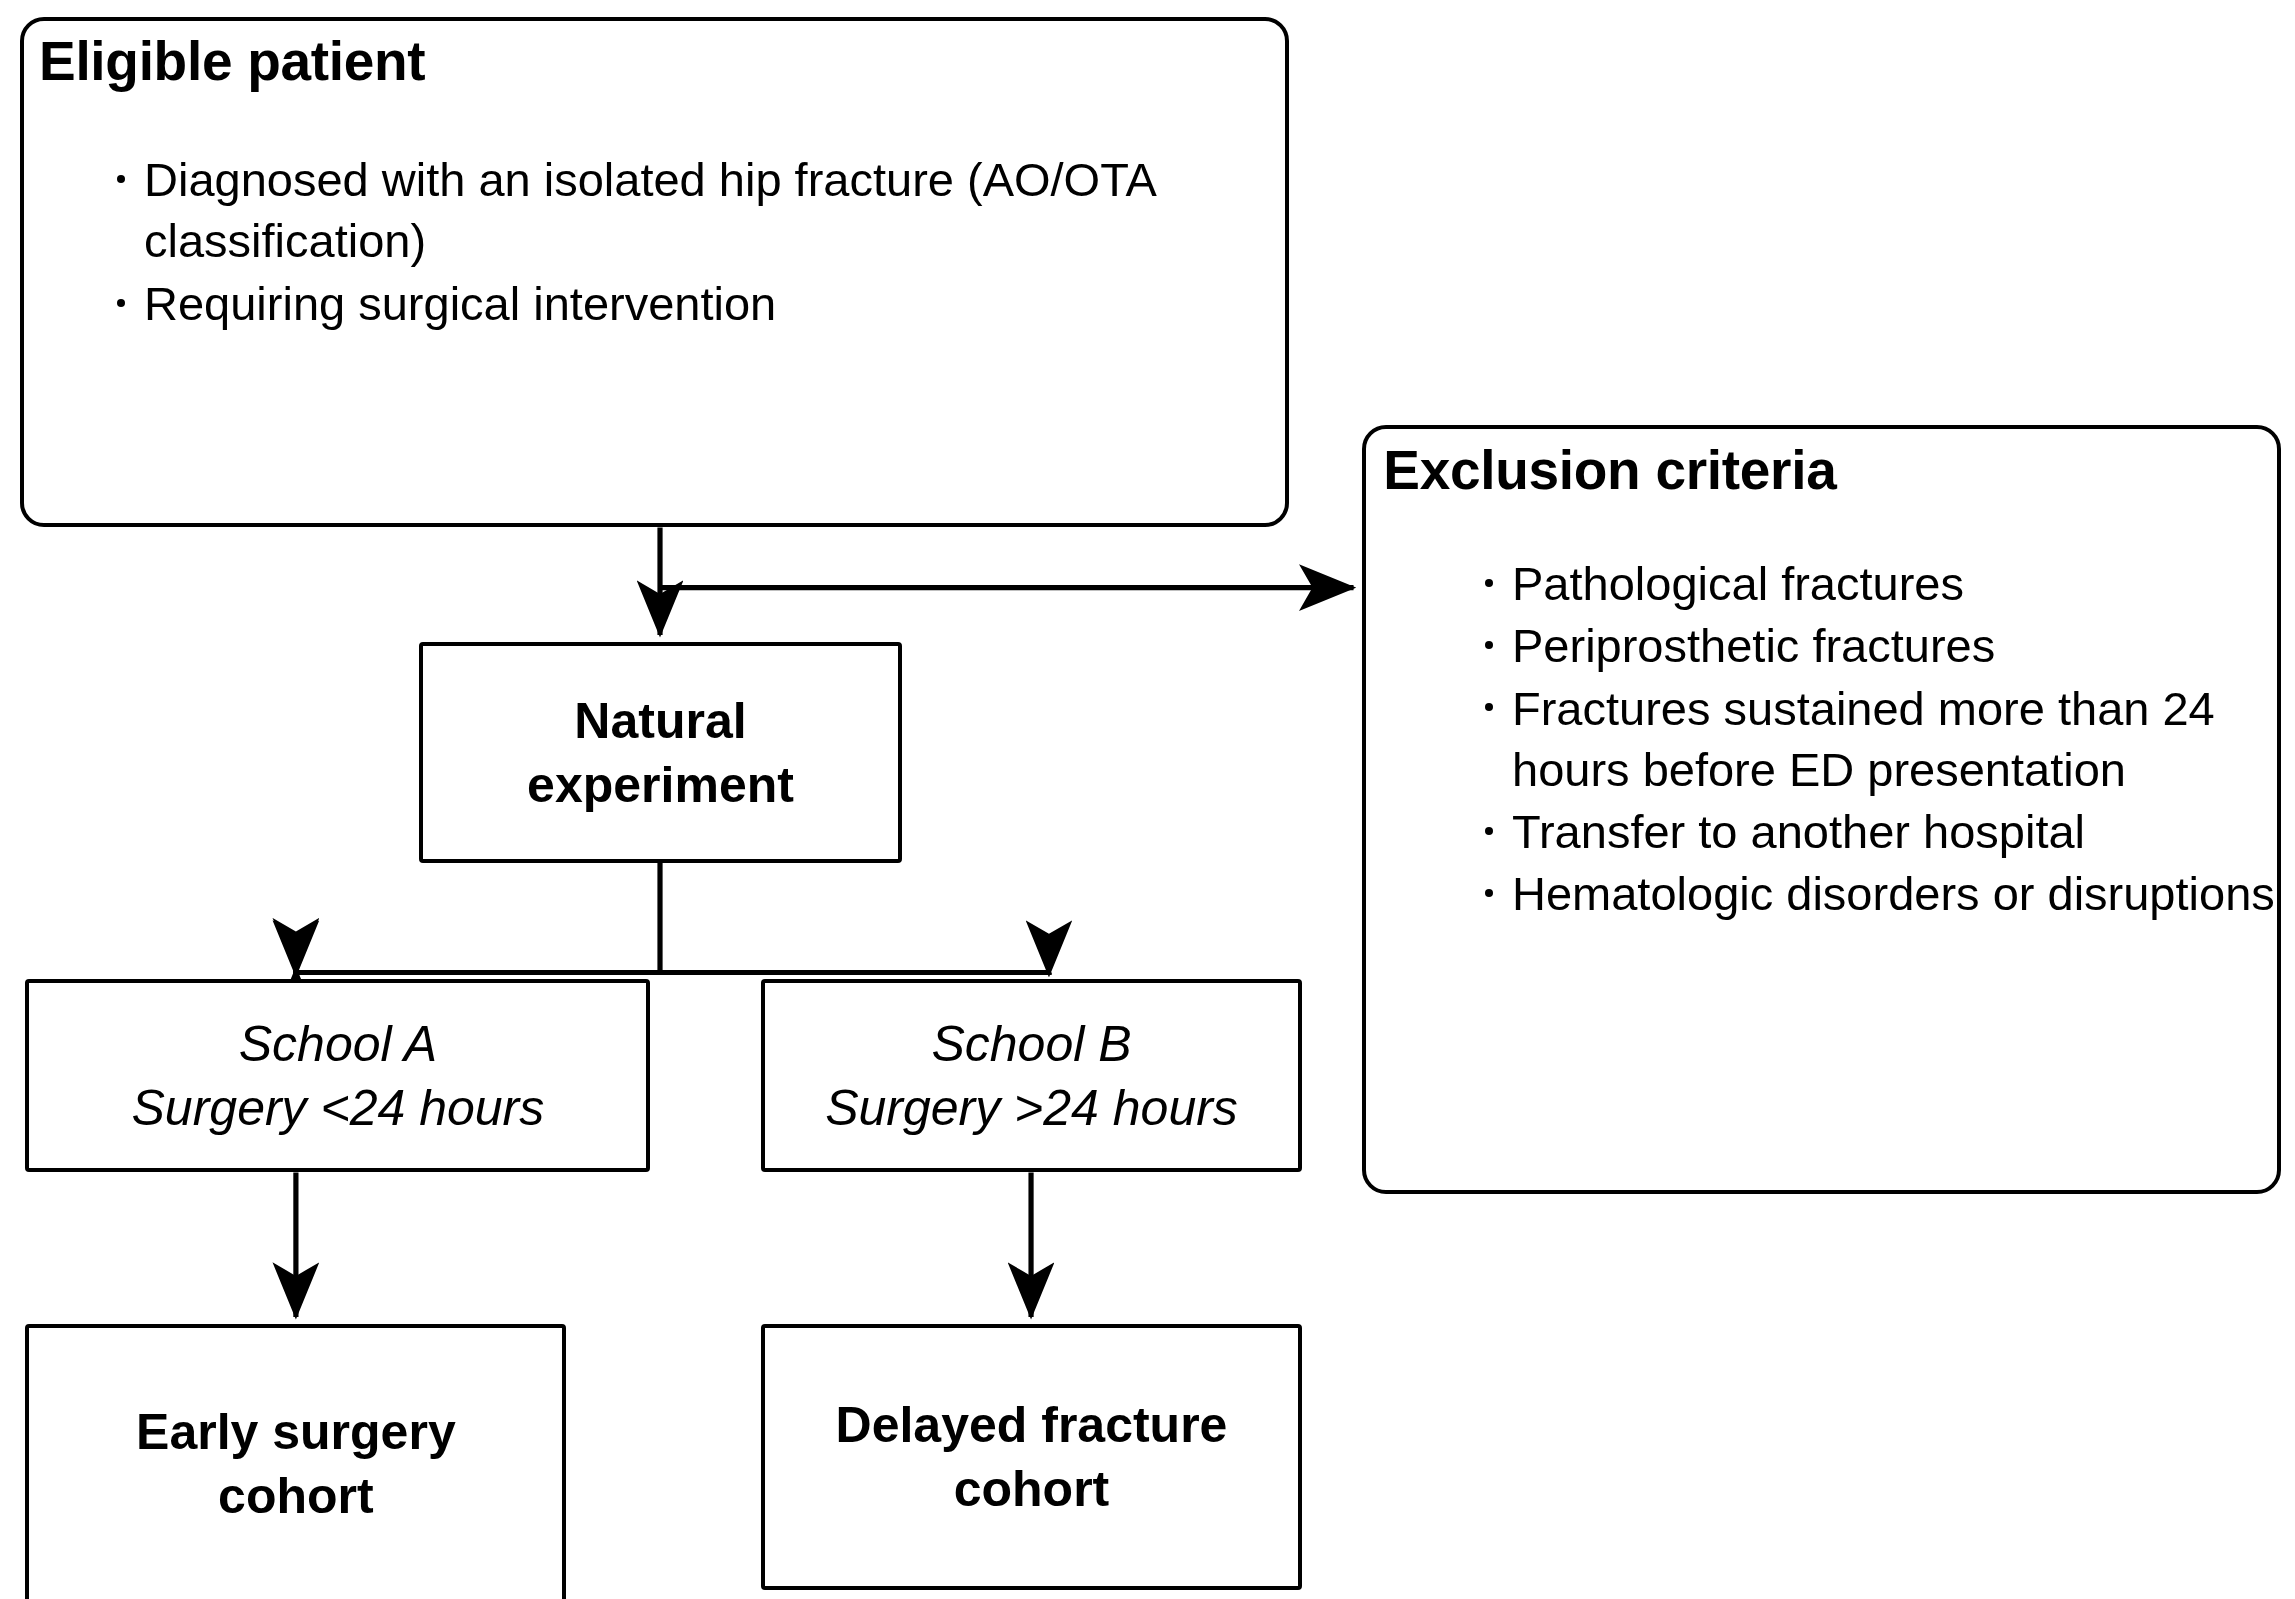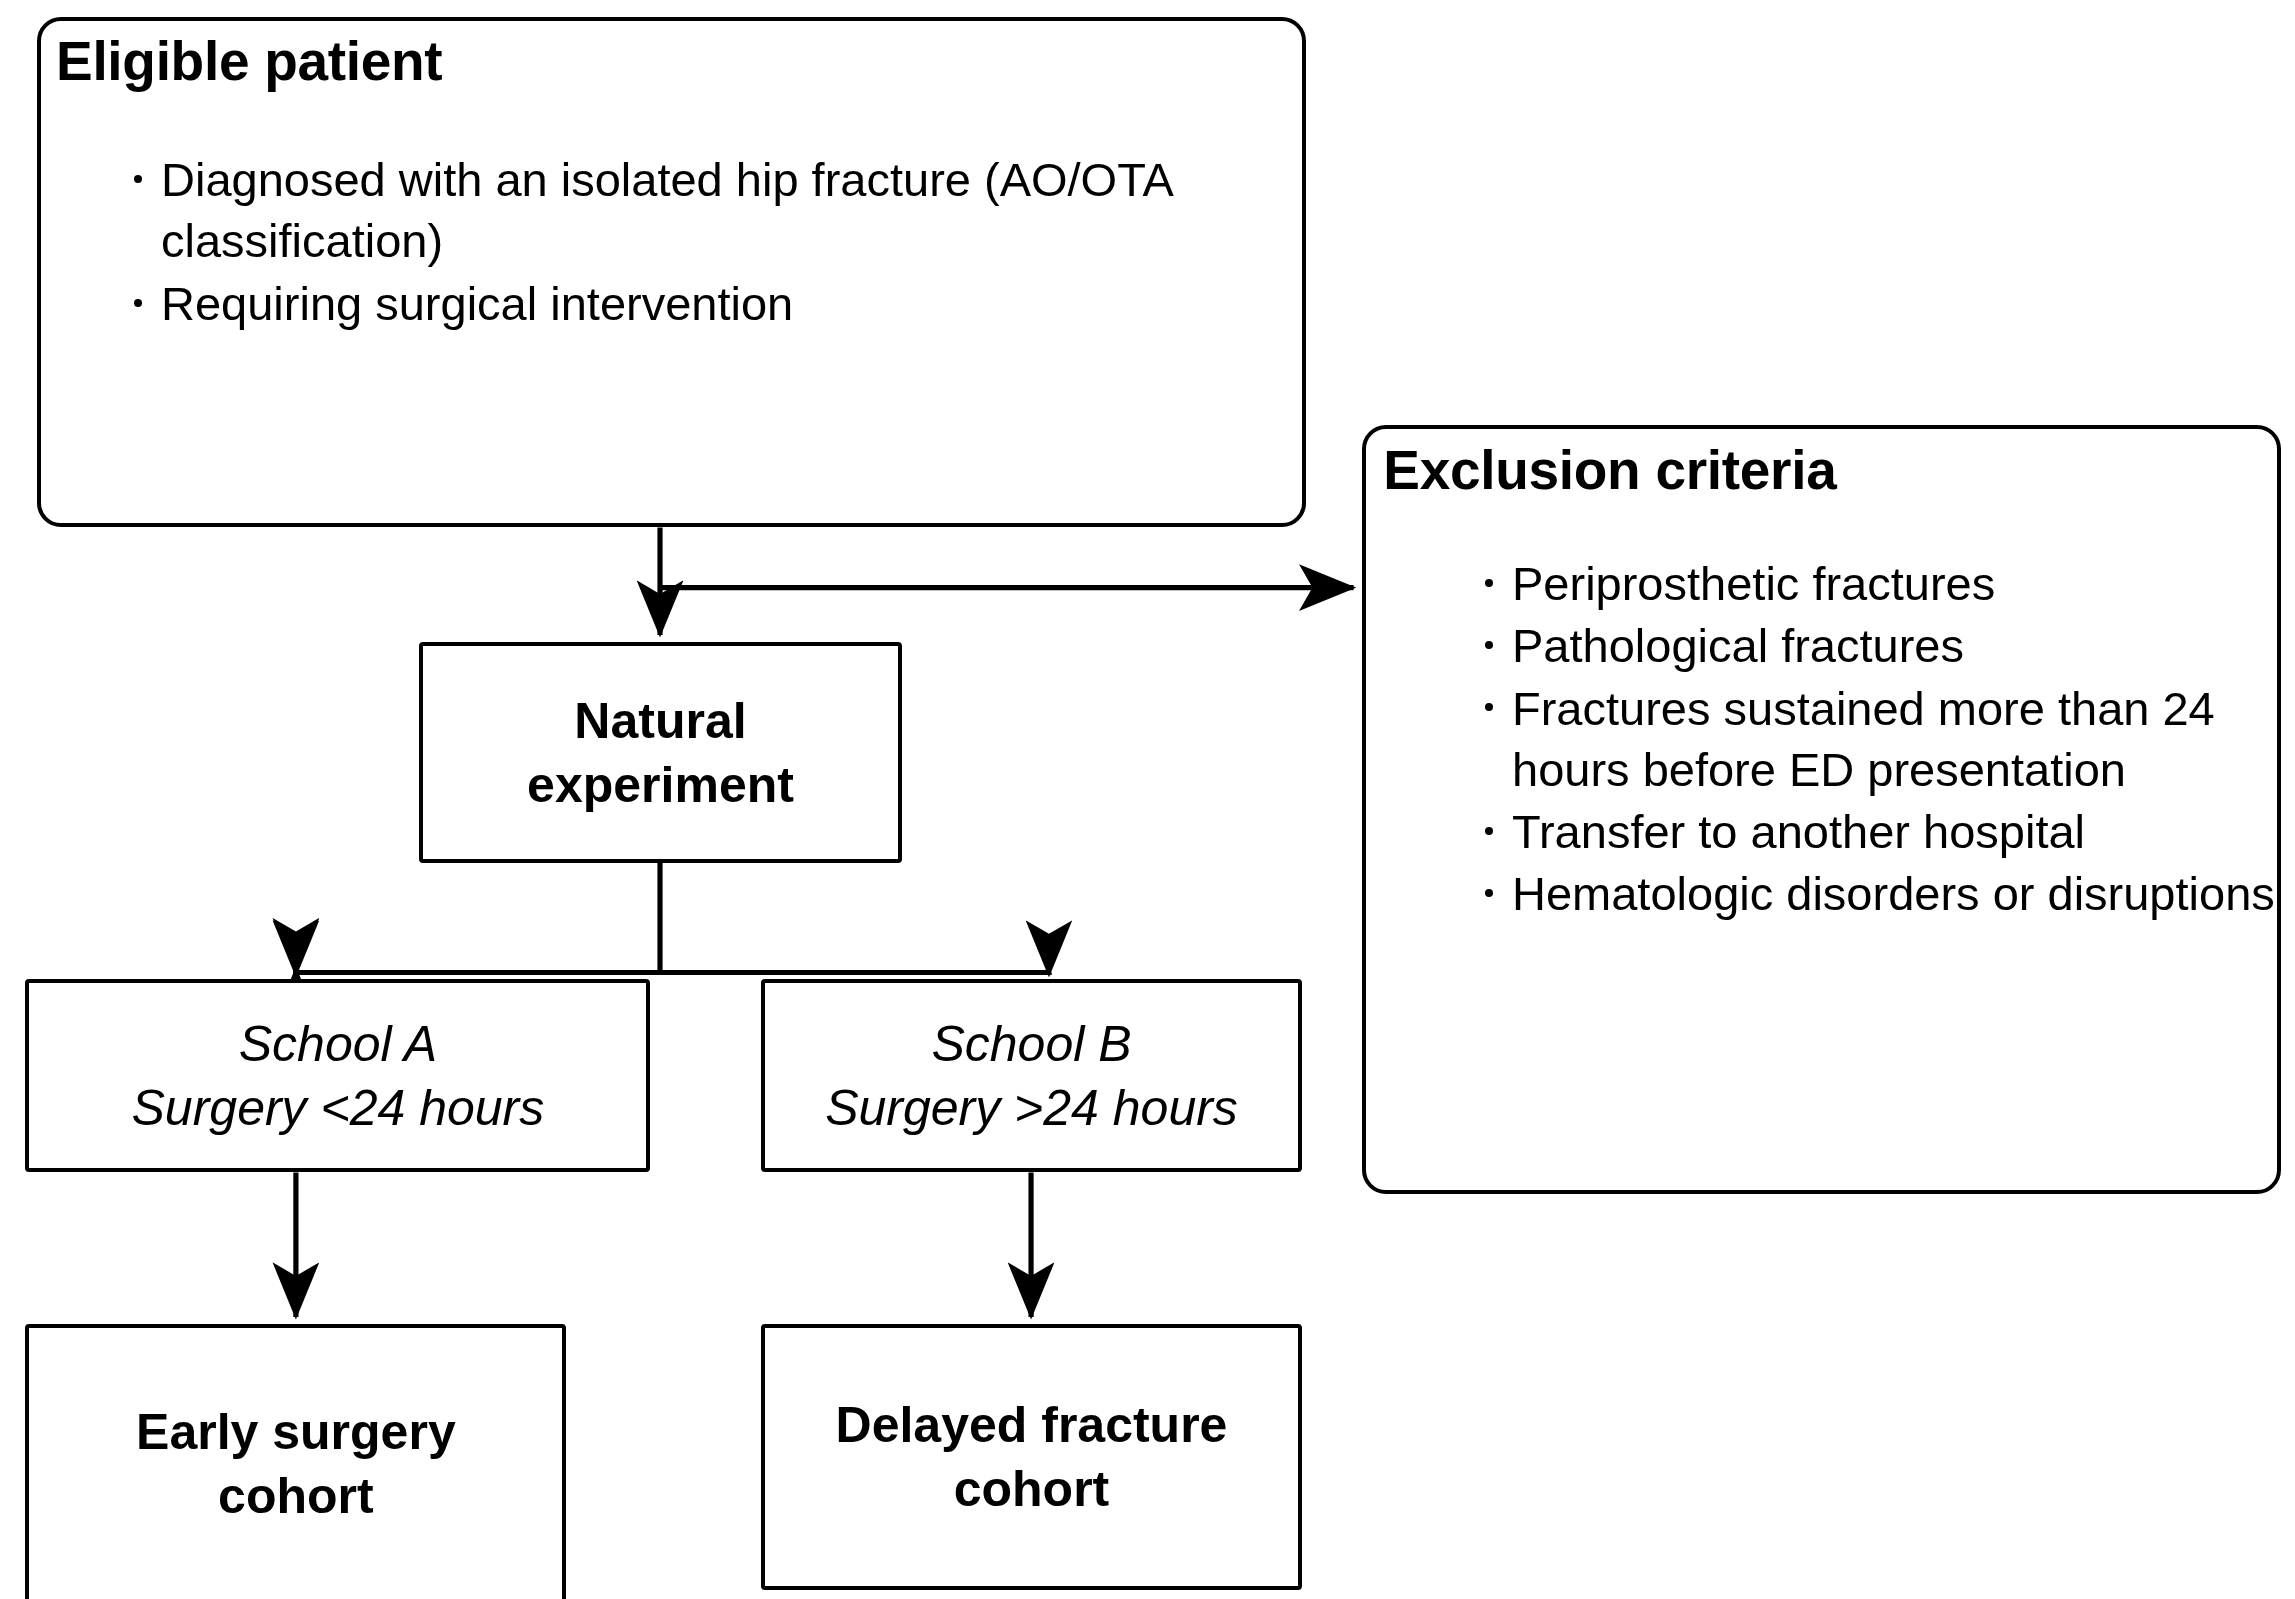--- a/index.html
+++ b/index.html
@@ -83,21 +83,21 @@
     position: absolute;
     left: 0;
     top: 0;
     width: 2295px;
     height: 1600px;
     pointer-events: none;
   }
 
   
   #node-eligible {
-    left: 37px;  top: 17.3px;
+    left: 20px;  top: 17.3px;
     width: 1269px; height: 510px;
     overflow: hidden;
   }
   #node-eligible .box-title {
     position: absolute;
     left: 15px; top: 10.4px;
   }
   #node-eligible ul.bullets {
     position: absolute;
     left: 84px; top: 128px;
@@ -295,22 +295,22 @@
     <div class="box-title">Eligible patient</div>
     <ul class="bullets">
       <li>Diagnosed with an isolated hip fracture (AO/OTA classification)</li>
       <li>Requiring surgical intervention</li>
     </ul>
   </div>
 
   <div class="node" id="node-exclusion">
     <div class="box-title">Exclusion criteria</div>
     <ul class="bullets">
+      <li>Pathological fractures</li>
       <li>Periprosthetic fractures</li>
-      <li>Pathological fractures</li>
       <li>Fractures sustained more than 24 hours before ED presentation</li>
       <li>Transfer to another hospital</li>
       <li>Hematologic disorders or disruptions</li>
     </ul>
   </div>
 
   <div class="node small-radius" id="node-natural">
     <div class="center-label bold">Natural
 experiment</div>
   </div>

